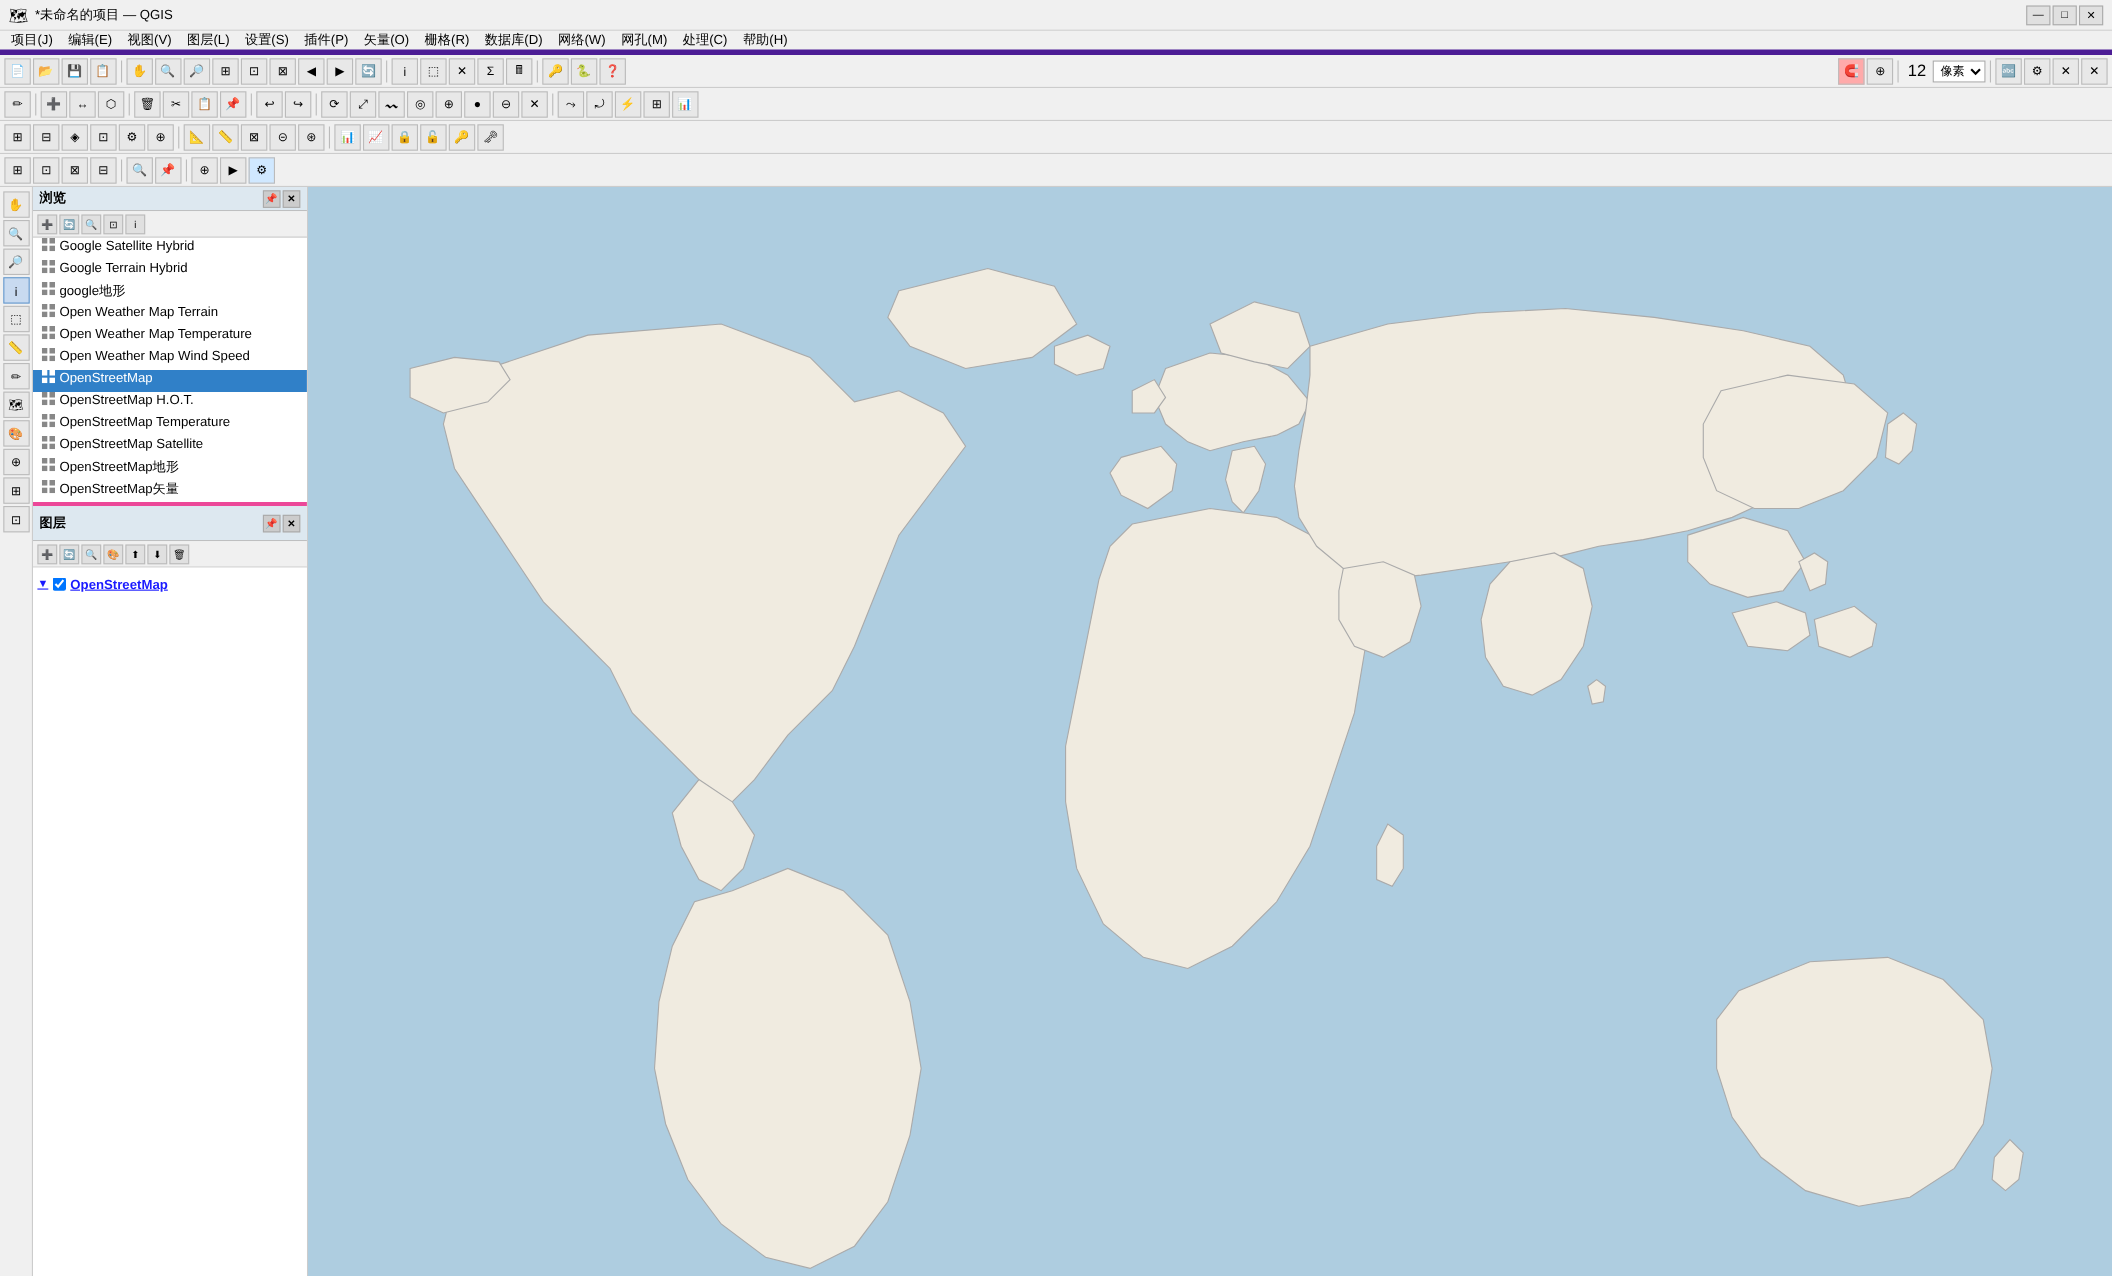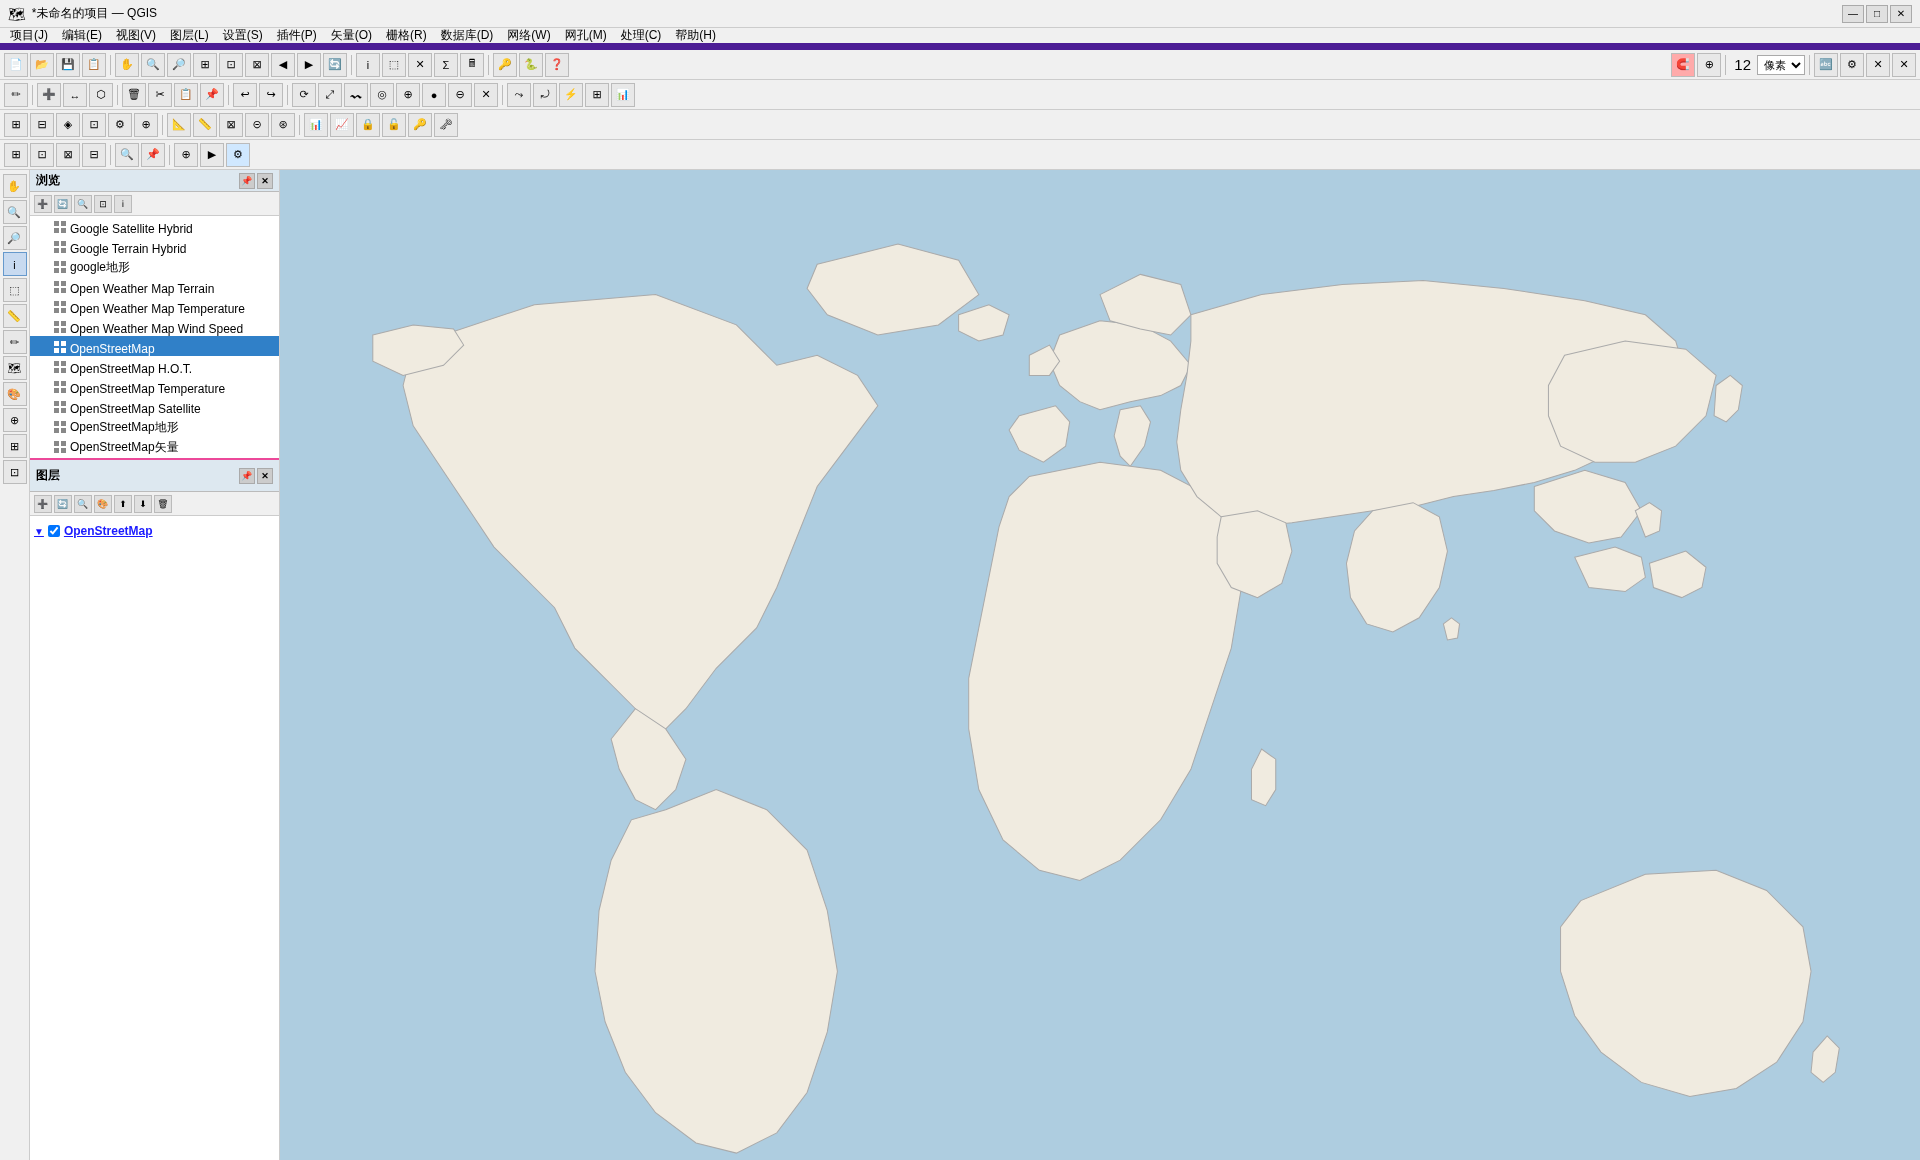--- a/index.html
+++ b/index.html
@@ -19,21 +19,21 @@
     #titlebar-controls { display: flex; gap: 2px; }
     .titlebar-btn { width: 22px; height: 18px; background: #e0e0e0; border: 1px solid #aaa; font-size: 10px; display: flex; align-items: center; justify-content: center; cursor: pointer; }
 
     
     #menubar {
       height: 22px;
       background: #f0f0f0;
       display: flex;
       align-items: center;
       padding: 0 4px;
-      border-bottom: 7px solid #4c1d95;
+      border-bottom: 5px solid #4c1d95;
       gap: 2px;
     }
     .menu-item { padding: 2px 6px; font-size: 12px; cursor: pointer; }
 
     
     .toolbar {
       height: 30px;
       background: #f0f0f0;
       display: flex;
       align-items: center;
@@ -90,21 +90,21 @@
       background: #f5f5f5;
       border-right: 1px solid #ccc;
       display: flex;
       flex-direction: column;
     }
 
     
     #browser-section {
       flex: 0 0 auto;
       height: 290px;
-      border-bottom: 2px solid #ec4899;
+      border-bottom: 4px solid #ec4899;
       display: flex;
       flex-direction: column;
     }
     #browser-header {
       height: 22px;
       background: #dde8f0;
       display: flex;
       align-items: center;
       padding: 0 6px;
       font-weight: bold;
@@ -127,22 +127,22 @@
     .sm-btn { width: 18px; height: 18px; background: #e0e0e0; border: 1px solid #bbb; display: flex; align-items: center; justify-content: center; font-size: 9px; cursor: pointer; }
 
     #browser-tree {
       flex: 1;
       overflow-y: auto;
       background: white;
     }
     .tree-item {
       height: 20px;
       display: flex;
-      align-items: flex-end;
-      padding-left: 24px;
+      align-items: flex-start;
+      padding-left: 8px;
       gap: 4px;
       cursor: pointer;
       font-size: 12px;
     }
     .tree-item.selected { background: #3080c8; color: white; }
 
     
     #layers-section {
       flex: 1;
       display: flex;

